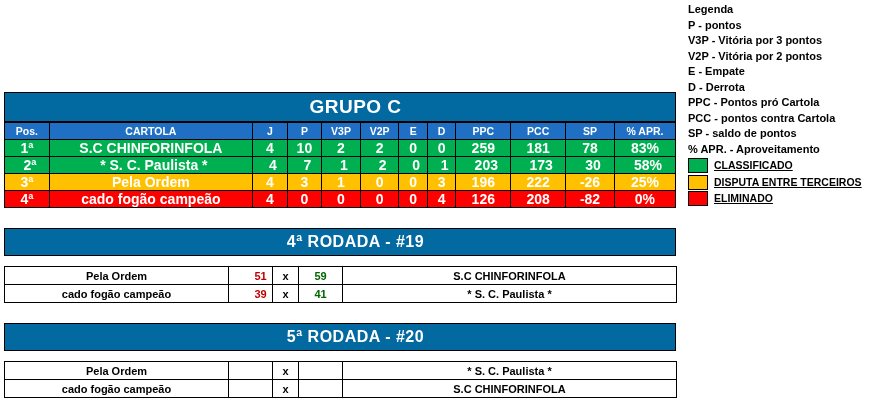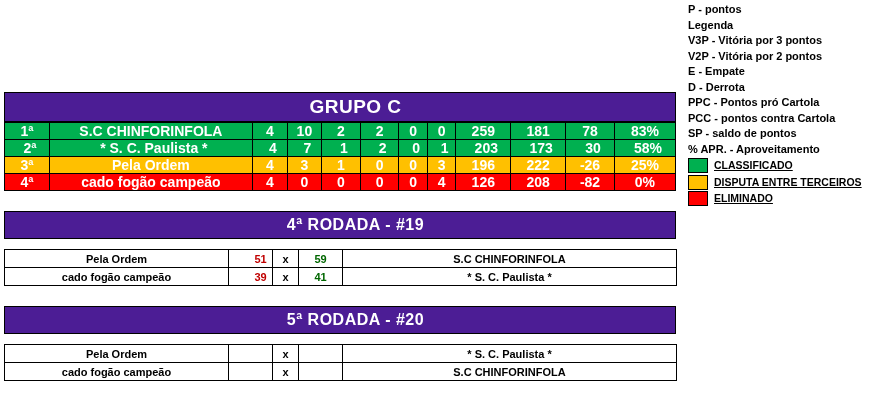--- a/index.html
+++ b/index.html
@@ -40,21 +40,21 @@
     padding: 0;
     font-weight: bold;
     text-align: center;
     white-space: nowrap;
     overflow: hidden;
   }
 
   
   .banner-table { width: 672px; }
   .banner-cell {
-    background: #4c1d95;
+    background: #0369a1;
     color: #ffffff;
     font-size: 19px;
     height: 28px;
     letter-spacing: .5px;
     padding-left: 31px;
   }
 
   
   .standings { width: 672px; margin-top: 0; }
   .standings .hdr td {
@@ -145,20 +145,34 @@
         <col style="width:38px">
         <col style="width:38px">
         <col style="width:28px">
         <col style="width:28px">
         <col style="width:54px">
         <col style="width:54px">
         <col style="width:48px">
         <col style="width:60px">
       </colgroup>
       <tbody>
+          <tr class="hdr">
+        <td>Pos.</td>
+        <td>CARTOLA</td>
+        <td>J</td>
+        <td>P</td>
+        <td>V3P</td>
+        <td>V2P</td>
+        <td>E</td>
+        <td>D</td>
+        <td>PPC</td>
+        <td>PCC</td>
+        <td>SP</td>
+        <td>% APR.</td>
+      </tr>
 
       <tr class="row-green">
         <td>1ª</td>
         <td>S.C CHINFORINFOLA</td>
         <td>4</td>
         <td>10</td>
         <td>2</td>
         <td>2</td>
         <td>0</td>
         <td>0</td>
@@ -279,22 +293,22 @@
         <td class="x-cell">x</td>
         <td class="empty-score"></td>
         <td class="team-cell">S.C CHINFORINFOLA</td>
       </tr>
     </tbody>
       </table>
 
   </div>
 
   <div class="legend">
+    <div class="line">Legenda</div>
     <div class="line">P - pontos</div>
-    <div class="line">Legenda</div>
     <div class="line">V3P - Vitória por 3 pontos</div>
     <div class="line">V2P - Vitória por 2 pontos</div>
     <div class="line">E - Empate</div>
     <div class="line">D - Derrota</div>
     <div class="line">PPC - Pontos pró Cartola</div>
     <div class="line">PCC - pontos contra Cartola</div>
     <div class="line">SP - saldo de pontos</div>
     <div class="line">% APR. - Aproveitamento</div>
 
     <div class="legend-key">

